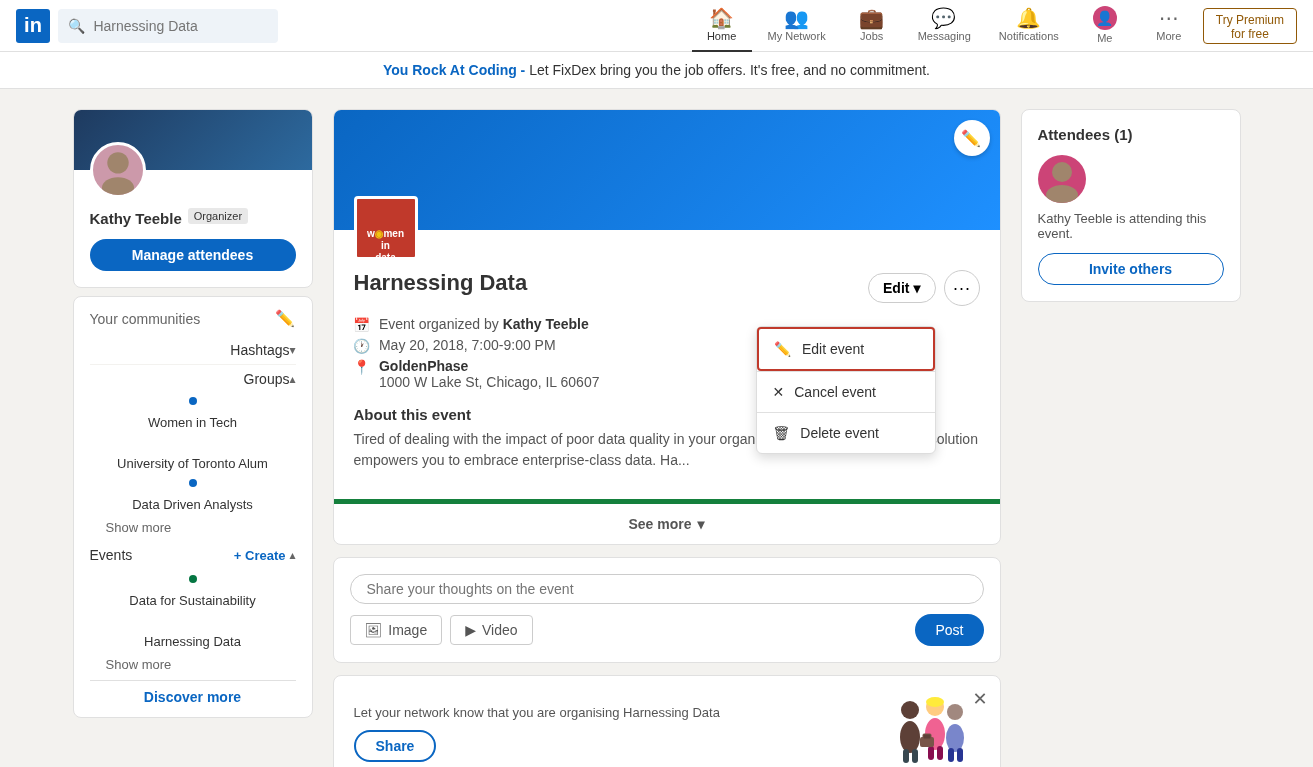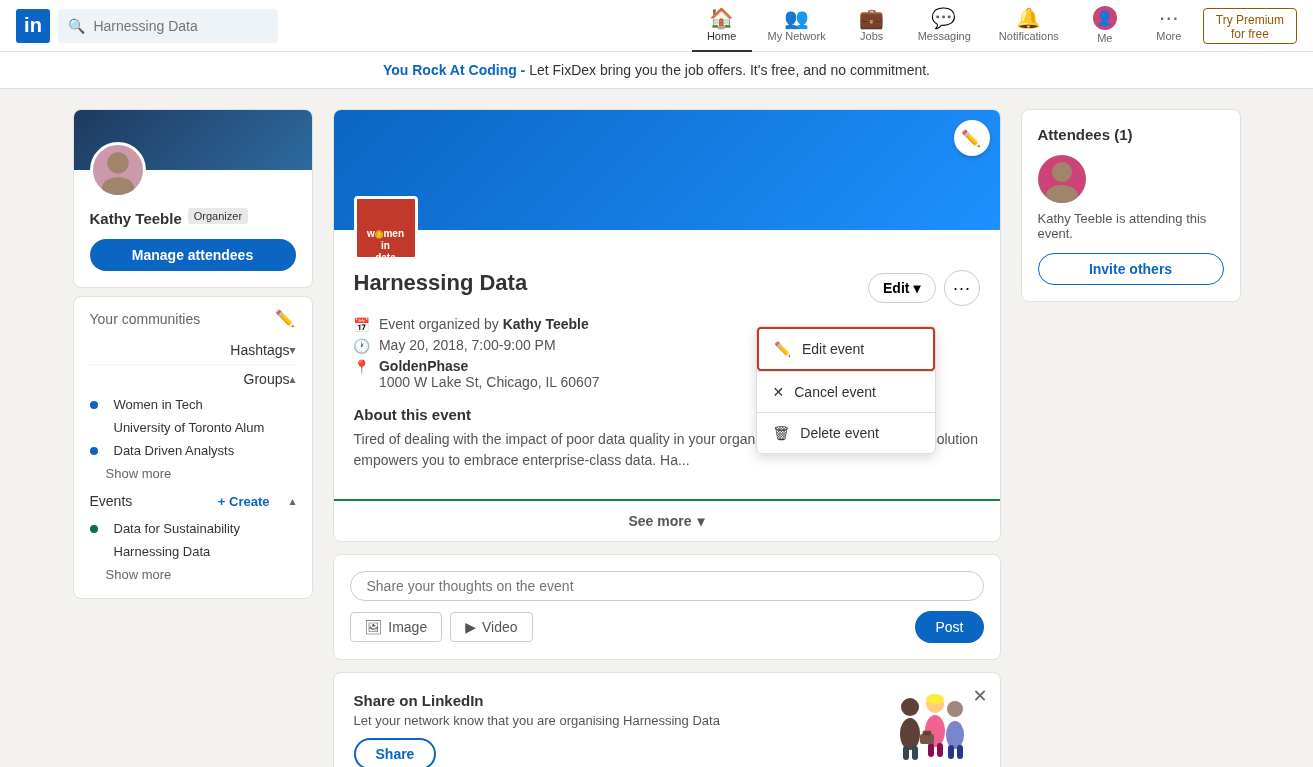--- a/index.html
+++ b/index.html
@@ -35,21 +35,21 @@
     .manage-btn { background: #0a66c2; color: #fff; border: none; border-radius: 20px; padding: 8px 0; width: 100%; font-size: 14px; font-weight: 600; cursor: pointer; margin-top: 12px; }
 
     
     .communities { background: #fff; border-radius: 8px; border: 1px solid #e0e0e0; padding: 12px 16px; }
     .comm-header { display: flex; justify-content: space-between; align-items: center; margin-bottom: 8px; }
     .comm-title { font-size: 14px; color: #666; font-weight: 500; }
     .edit-icon { color: #666; font-size: 16px; cursor: pointer; }
     .section-row { display: flex; justify-content: flex-end; align-items: center; padding: 6px 0; cursor: pointer; border-bottom: 1px solid #f3f2ef; }
     .section-label { font-size: 14px; font-weight: 500; color: #333; }
     .section-chevron { color: #666; font-size: 12px; }
-    .group-item { display: flex; align-items: center; gap: 16px; padding: 4px 0; cursor: pointer; font-size: 13px; color: #333; }
+    .group-item { display: flex; align-items: center; gap: 10px; padding: 4px 0; cursor: pointer; font-size: 13px; color: #333; flex-direction: column; }
     .group-dot { width: 8px; height: 8px; border-radius: 50%; background: #0a66c2; flex-shrink: 0; }
     .group-dot-green { background: #057642; }
     .group-name { font-size: 13px; }
     .show-more { font-size: 13px; color: #666; cursor: pointer; padding: 4px 0; margin-left: 16px; }
     .events-header { display: flex; justify-content: space-between; align-items: center; padding: 8px 0; }
     .events-label { font-size: 14px; font-weight: 500; }
     .events-create { color: #0a66c2; font-size: 13px; font-weight: 600; cursor: pointer; display: flex; align-items: center; gap: 3px; }
     .events-chevron { font-size: 12px; color: #666; }
     .discover-more { color: #0a66c2; font-size: 14px; font-weight: 600; cursor: pointer; padding-top: 8px; display: block; text-align: center; border-top: 1px solid #e0e0e0; margin-top: 4px; }
 
@@ -71,21 +71,21 @@
     .dropdown-item { display: flex; align-items: center; gap: 10px; padding: 12px 16px; cursor: pointer; font-size: 14px; }
     .dropdown-item.highlighted { border: 2px solid #c0392b; border-radius: 4px; }
     .dropdown-divider { border-bottom: 1px solid #e0e0e0; }
     .event-meta { margin-top: 10px; display: flex; flex-direction: column; gap: 4px; }
     .meta-row { display: flex; align-items: flex-start; gap: 8px; font-size: 14px; color: #555; }
     .meta-icon { font-size: 14px; color: #666; margin-top: 1px; }
     .meta-bold { font-weight: 700; color: #333; }
     .about-section { margin-top: 16px; }
     .about-title { font-weight: 700; font-size: 15px; margin-bottom: 6px; }
     .about-text { font-size: 14px; color: #555; line-height: 1.5; }
-    .see-more { display: flex; align-items: center; justify-content: center; gap: 6px; padding: 12px; border-top: 2px solid #15803d; cursor: pointer; font-size: 14px; font-weight: 600; color: #555; margin-top: 12px; }
+    .see-more { display: flex; align-items: center; justify-content: center; gap: 6px; padding: 12px; border-top: 5px solid #15803d; cursor: pointer; font-size: 14px; font-weight: 600; color: #555; margin-top: 12px; }
 
     
     .post-box { background: #fff; border-radius: 8px; border: 1px solid #e0e0e0; padding: 16px; margin-bottom: 12px; }
     .post-input { border: 1px solid #ccc; border-radius: 20px; padding: 6px 16px; width: 100%; outline: none; font-size: 14px; color: #aaa; cursor: pointer; background: #fff; }
     .post-actions { display: flex; align-items: center; gap: 8px; margin-top: 10px; }
     .post-action-btn { display: flex; align-items: center; gap: 6px; border: 1px solid #ccc; border-radius: 4px; padding: 6px 14px; cursor: pointer; font-size: 14px; color: #555; background: #fff; }
     .post-btn { background: #0a66c2; color: #fff; border: none; border-radius: 20px; padding: 8px 20px; cursor: pointer; font-size: 14px; font-weight: 400; margin-left: auto; }
 
     
     .share-card { background: #fff; border-radius: 8px; border: 1px solid #e0e0e0; padding: 16px 20px; display: flex; align-items: center; justify-content: space-between; position: relative; }
@@ -206,35 +206,36 @@
         <span class="group-name">University of Toronto Alum</span>
       </div>
       <div class="group-item">
         <span class="group-dot"></span>
         <span class="group-name">Data Driven Analysts</span>
       </div>
       <div class="show-more">Show more</div>
 
       <div class="events-header">
         <span class="events-label">Events</span>
-        <div style="display:flex; align-items:center; gap:20px;">
+        <div style="display:flex; align-items:center; gap:4px;">
           <span class="events-create">+ Create</span>
           <span class="events-chevron">▴</span>
         </div>
       </div>
       <div class="group-item">
         <span class="group-dot group-dot-green"></span>
         <span class="group-name">Data for Sustainability</span>
       </div>
       <div class="group-item">
         <span class="group-dot" style="background: transparent;"></span>
         <span class="group-name">Harnessing Data</span>
       </div>
       <div class="show-more">Show more</div>
 
+      <a class="discover-more">Discover more</a>
     </div>
   </aside>
 
   <main class="main">
 
     <div class="event-card">
       <div class="event-banner">
 
         <div class="event-logo">
           <div class="event-logo-text">
@@ -320,21 +321,20 @@
         <button class="post-action-btn">
           <span>▶</span>
           <span>Video</span>
         </button>
         <button class="post-btn">Post</button>
       </div>
     </div>
 
     <div class="share-card">
       <div class="share-info">
-        <div class="share-title">Share on LinkedIn</div>
         <div class="share-desc">Let your network know that you are organising Harnessing Data</div>
         <button class="share-btn">Share</button>
       </div>
       <div class="share-illustration">
         <svg class="people-svg" viewBox="0 0 100 80" xmlns="http://www.w3.org/2000/svg">
 
           <circle cx="30" cy="18" r="9" fill="#5d4037"></circle>
           <ellipse cx="30" cy="45" rx="10" ry="16" fill="#5d4037"></ellipse>
 
           <circle cx="55" cy="15" r="9" fill="#ffcc80"></circle>

